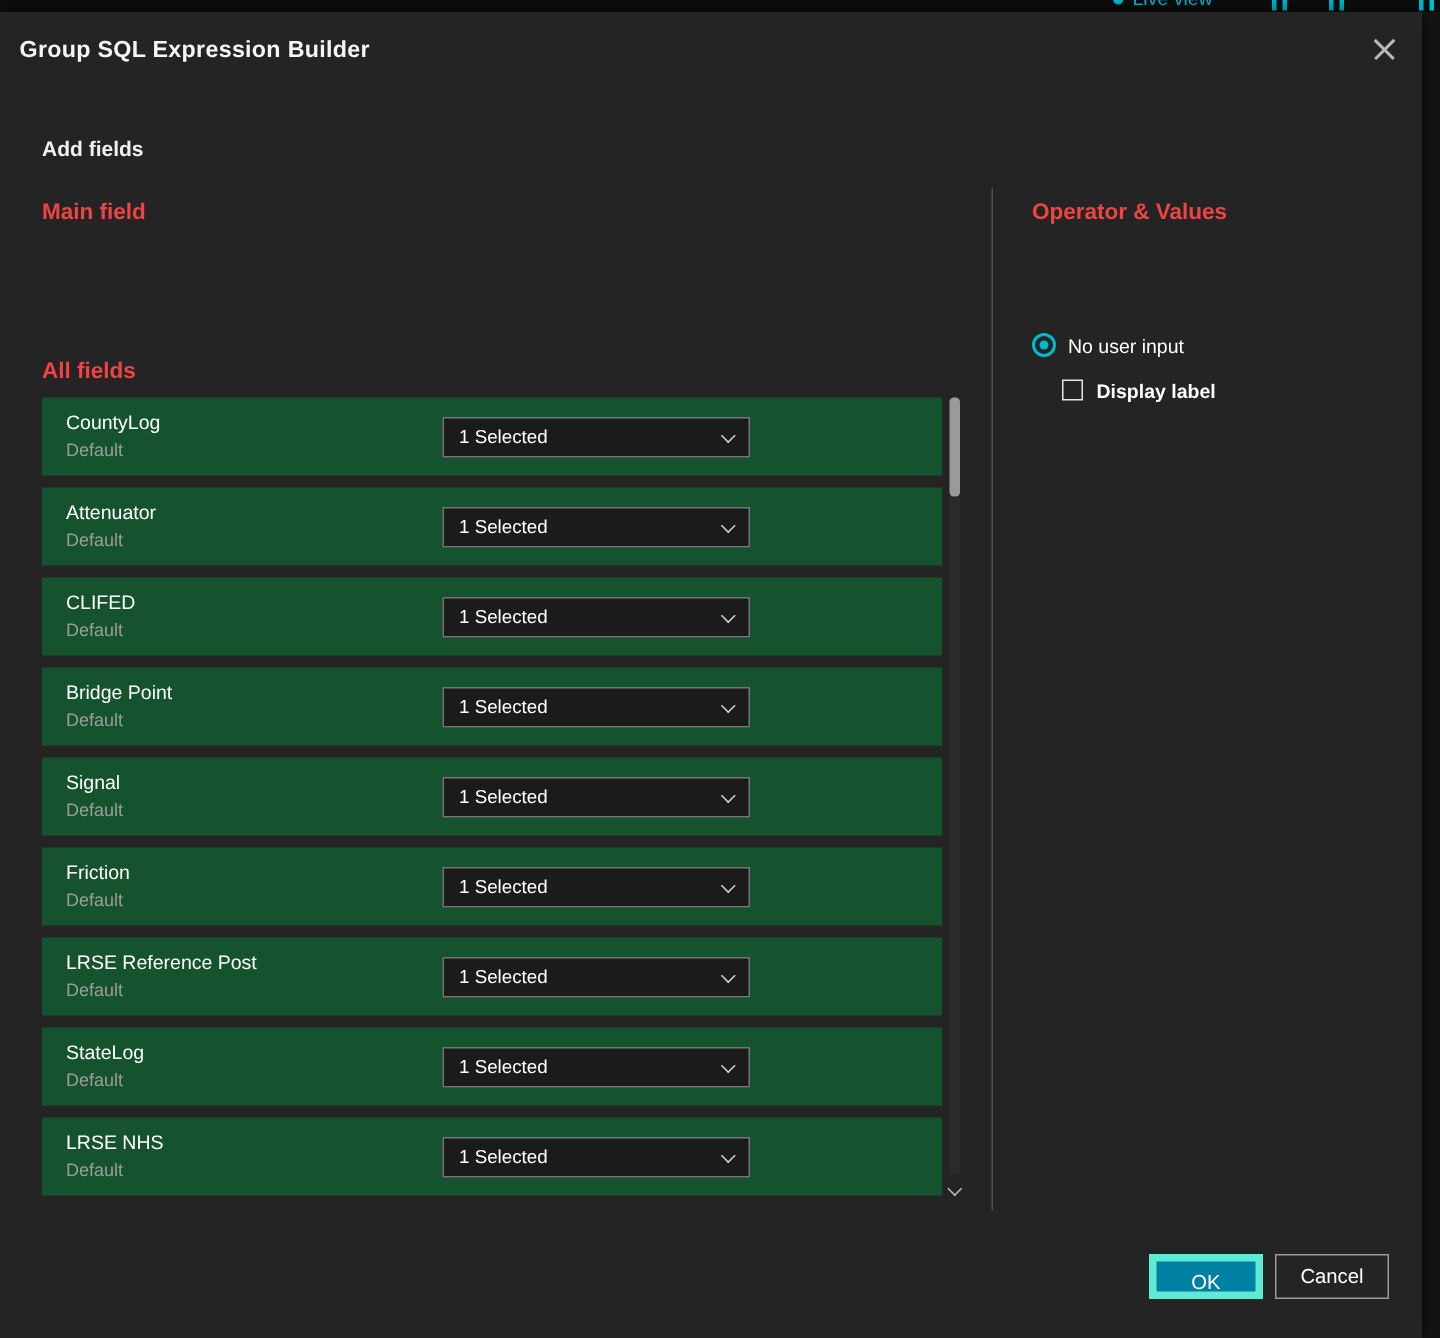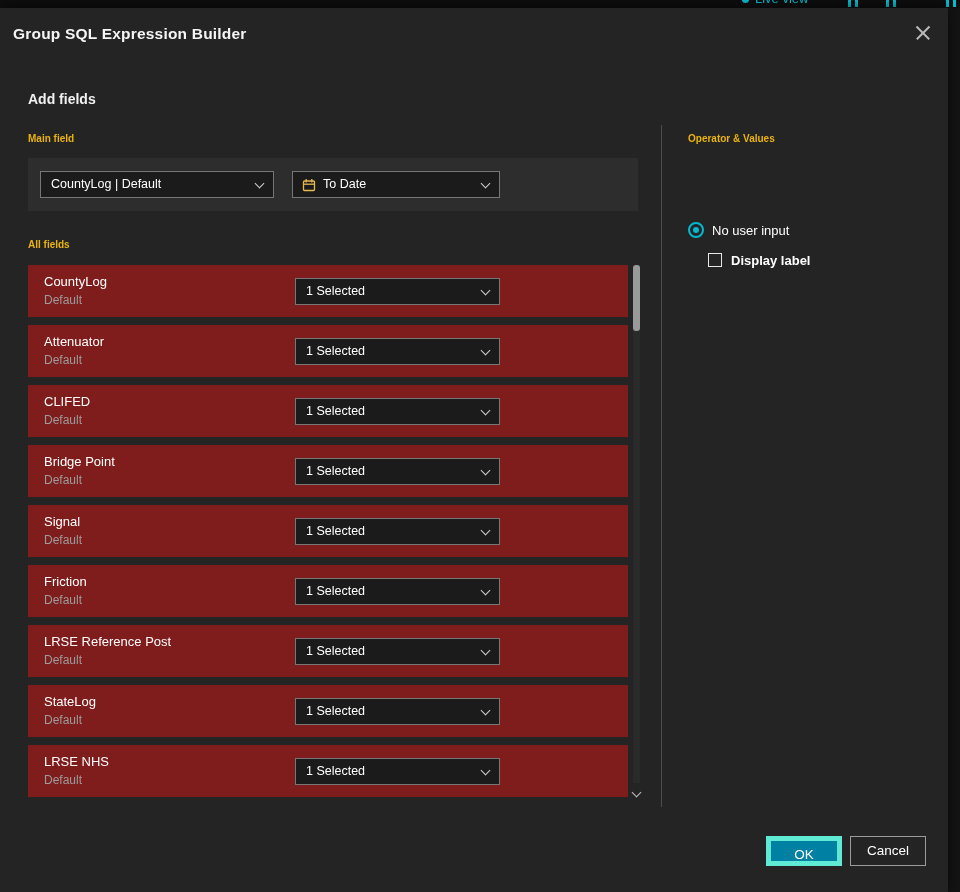--- a/index.html
+++ b/index.html
@@ -17,30 +17,30 @@
   
   .dialog { position:absolute; left:0; top:8px; width:948px; height:884px; background:#242424; box-shadow:0 0 14px rgba(0,0,0,.65); }
 
   .dlg-title { position:absolute; left:13px; top:17px; font-size:15.5px; font-weight:700; color:#f5f5f5; letter-spacing:.2px; }
   .close-btn { position:absolute; right:13px; top:13px; width:24px; height:24px; cursor:pointer; }
   .close-btn i { position:absolute; left:3px; top:11px; width:18px; height:1.5px; background:#b9b9b9; }
   .close-btn i.a { transform:rotate(45deg); }
   .close-btn i.b { transform:rotate(-45deg); }
 
   .sec-title { position:absolute; left:28px; top:83px; font-size:14px; font-weight:700; color:#f1f1f1; }
-  .sub-label { position:absolute; font-size:10px; font-weight:700; color:#eab308; }
+  .sub-label { position:absolute; font-size:15px; font-weight:700; color:#ef4444; }
 
   .main-panel { position:absolute; left:28px; top:150px; width:610px; height:53px; background:#2d2d2d; }
 
   .dd { position:absolute; height:27px; background:#1b1b1b; border:1px solid #767676; color:#ffffff; font-size:12.5px; line-height:25px; padding:0 26px 0 10px; cursor:pointer; white-space:nowrap; overflow:hidden; }
   .chev { position:absolute; right:10px; top:8px; width:7px; height:7px; border-left:1.5px solid #cfcfcf; border-bottom:1.5px solid #cfcfcf; transform:rotate(-45deg); }
   .cal { position:absolute; left:9px; top:6px; }
 
   .rows { position:absolute; left:28px; top:257px; width:600px; }
-  .frow { position:relative; height:52px; margin-bottom:8px; background:#7f1d1d; }
+  .frow { position:relative; height:52px; margin-bottom:8px; background:#14532d; }
   .frow .name { position:absolute; left:16px; top:9px; font-size:13px; color:#ffffff; }
   .frow .sub  { position:absolute; left:16px; top:28px; font-size:12px; color:#9c9c9c; }
 
   .scroll-track { position:absolute; left:633px; top:257px; width:7px; height:518px; background:#2a2a2a; }
   .scroll-thumb { position:absolute; left:633px; top:257px; width:7px; height:66px; background:#9a9a9a; border-radius:3px; cursor:pointer; }
   .scroll-down { position:absolute; left:631px; top:779px; width:12px; height:12px; cursor:pointer; }
   .scroll-down i { position:absolute; left:2px; top:2px; width:7px; height:7px; border-left:1.5px solid #bdbdbd; border-bottom:1.5px solid #bdbdbd; transform:rotate(-45deg); }
 
   .vdivider { position:absolute; left:661px; top:117px; width:1px; height:682px; background:#4d4d4d; }
 
@@ -75,36 +75,20 @@
     <div class="dlg-title">Group SQL Expression Builder</div>
     <div class="close-btn">
         <i class="a"></i>
         <i class="b"></i>
       </div>
 
     <div class="sec-title">Add fields</div>
 
     <div class="sub-label" style="left:28px; top:125px;">Main field</div>
 
-    <div class="main-panel">
-      <div class="dd" style="left:12px; top:13px; width:234px;">
-        <span>CountyLog | Default</span>
-        <span class="chev"></span>
-      </div>
-      <div class="dd" style="left:264px; top:13px; width:208px; padding-left:30px;">
-        <svg class="cal" width="14" height="14" viewBox="0 0 14 14">
-          <rect x="1.5" y="3" width="11" height="9.5" rx="1" fill="none" stroke="#e7b94e" stroke-width="1.3"></rect>
-          <line x1="4.2" y1="1" x2="4.2" y2="4.4" stroke="#e7b94e" stroke-width="1.3"></line>
-          <line x1="9.8" y1="1" x2="9.8" y2="4.4" stroke="#e7b94e" stroke-width="1.3"></line>
-          <line x1="1.5" y1="6.2" x2="12.5" y2="6.2" stroke="#e7b94e" stroke-width="1.3"></line>
-        </svg>
-        <span>To Date</span>
-        <span class="chev"></span>
-      </div>
-    </div>
 
     <div class="sub-label" style="left:28px; top:231px;">All fields</div>
 
     <div class="rows">
 
       <div class="frow">
         <div class="name">CountyLog</div>
         <div class="sub">Default</div>
         <div class="dd" style="left:267px; top:13px; width:205px;">
           <span>1 Selected</span>

